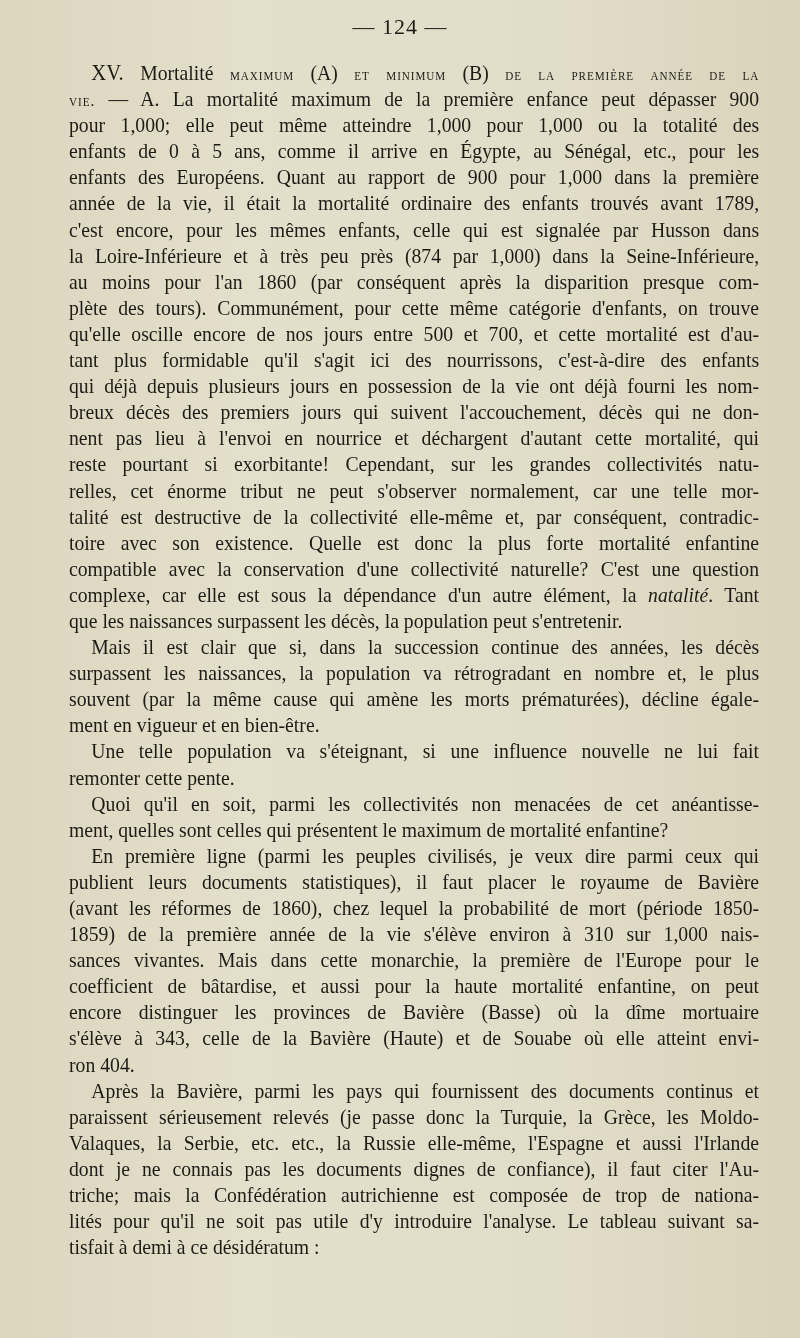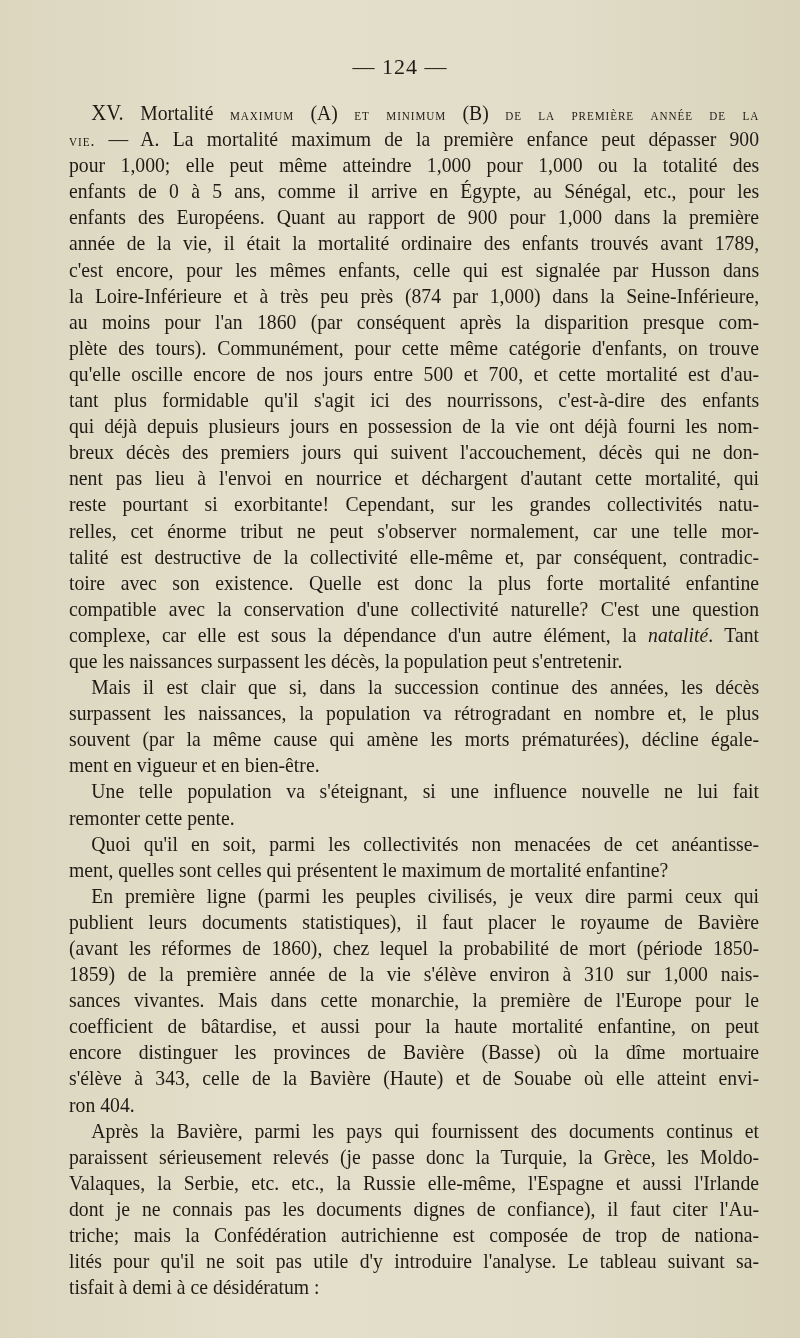--- a/index.html
+++ b/index.html
@@ -3,21 +3,21 @@
 <meta charset="utf-8">
 <style>
   html, body { margin: 0; padding: 0; }
   body {
     width: 800px; height: 1338px; overflow: hidden;
     background: #e2dcc6;
     background-image: linear-gradient(90deg, #dcd6bf 0%, #e4dfca 30%, #e2ddc8 70%, #d9d3bb 100%);
     color: #1e1b16;
     font-family: "DejaVu Serif", "Liberation Serif", serif;
   }
-  .page { position: relative; width: 800px; height: 1050px; margin-top: 40px; }
+  .page { position: relative; width: 800px; height: 1050px; }
   .page-number {
     position: absolute; top: 14px; left: 0; width: 800px; text-align: center;
     font-family: "Liberation Serif", serif; font-size: 22px; letter-spacing: 1px;
   }
   .text {
     position: absolute; top: 60px; left: 69px; width: 690px;
     font-family: "Liberation Serif", serif;
     font-size: 21.2px; line-height: 26.1px;
     transform: scaleX(0.93); transform-origin: left top;
     width: 742px;

